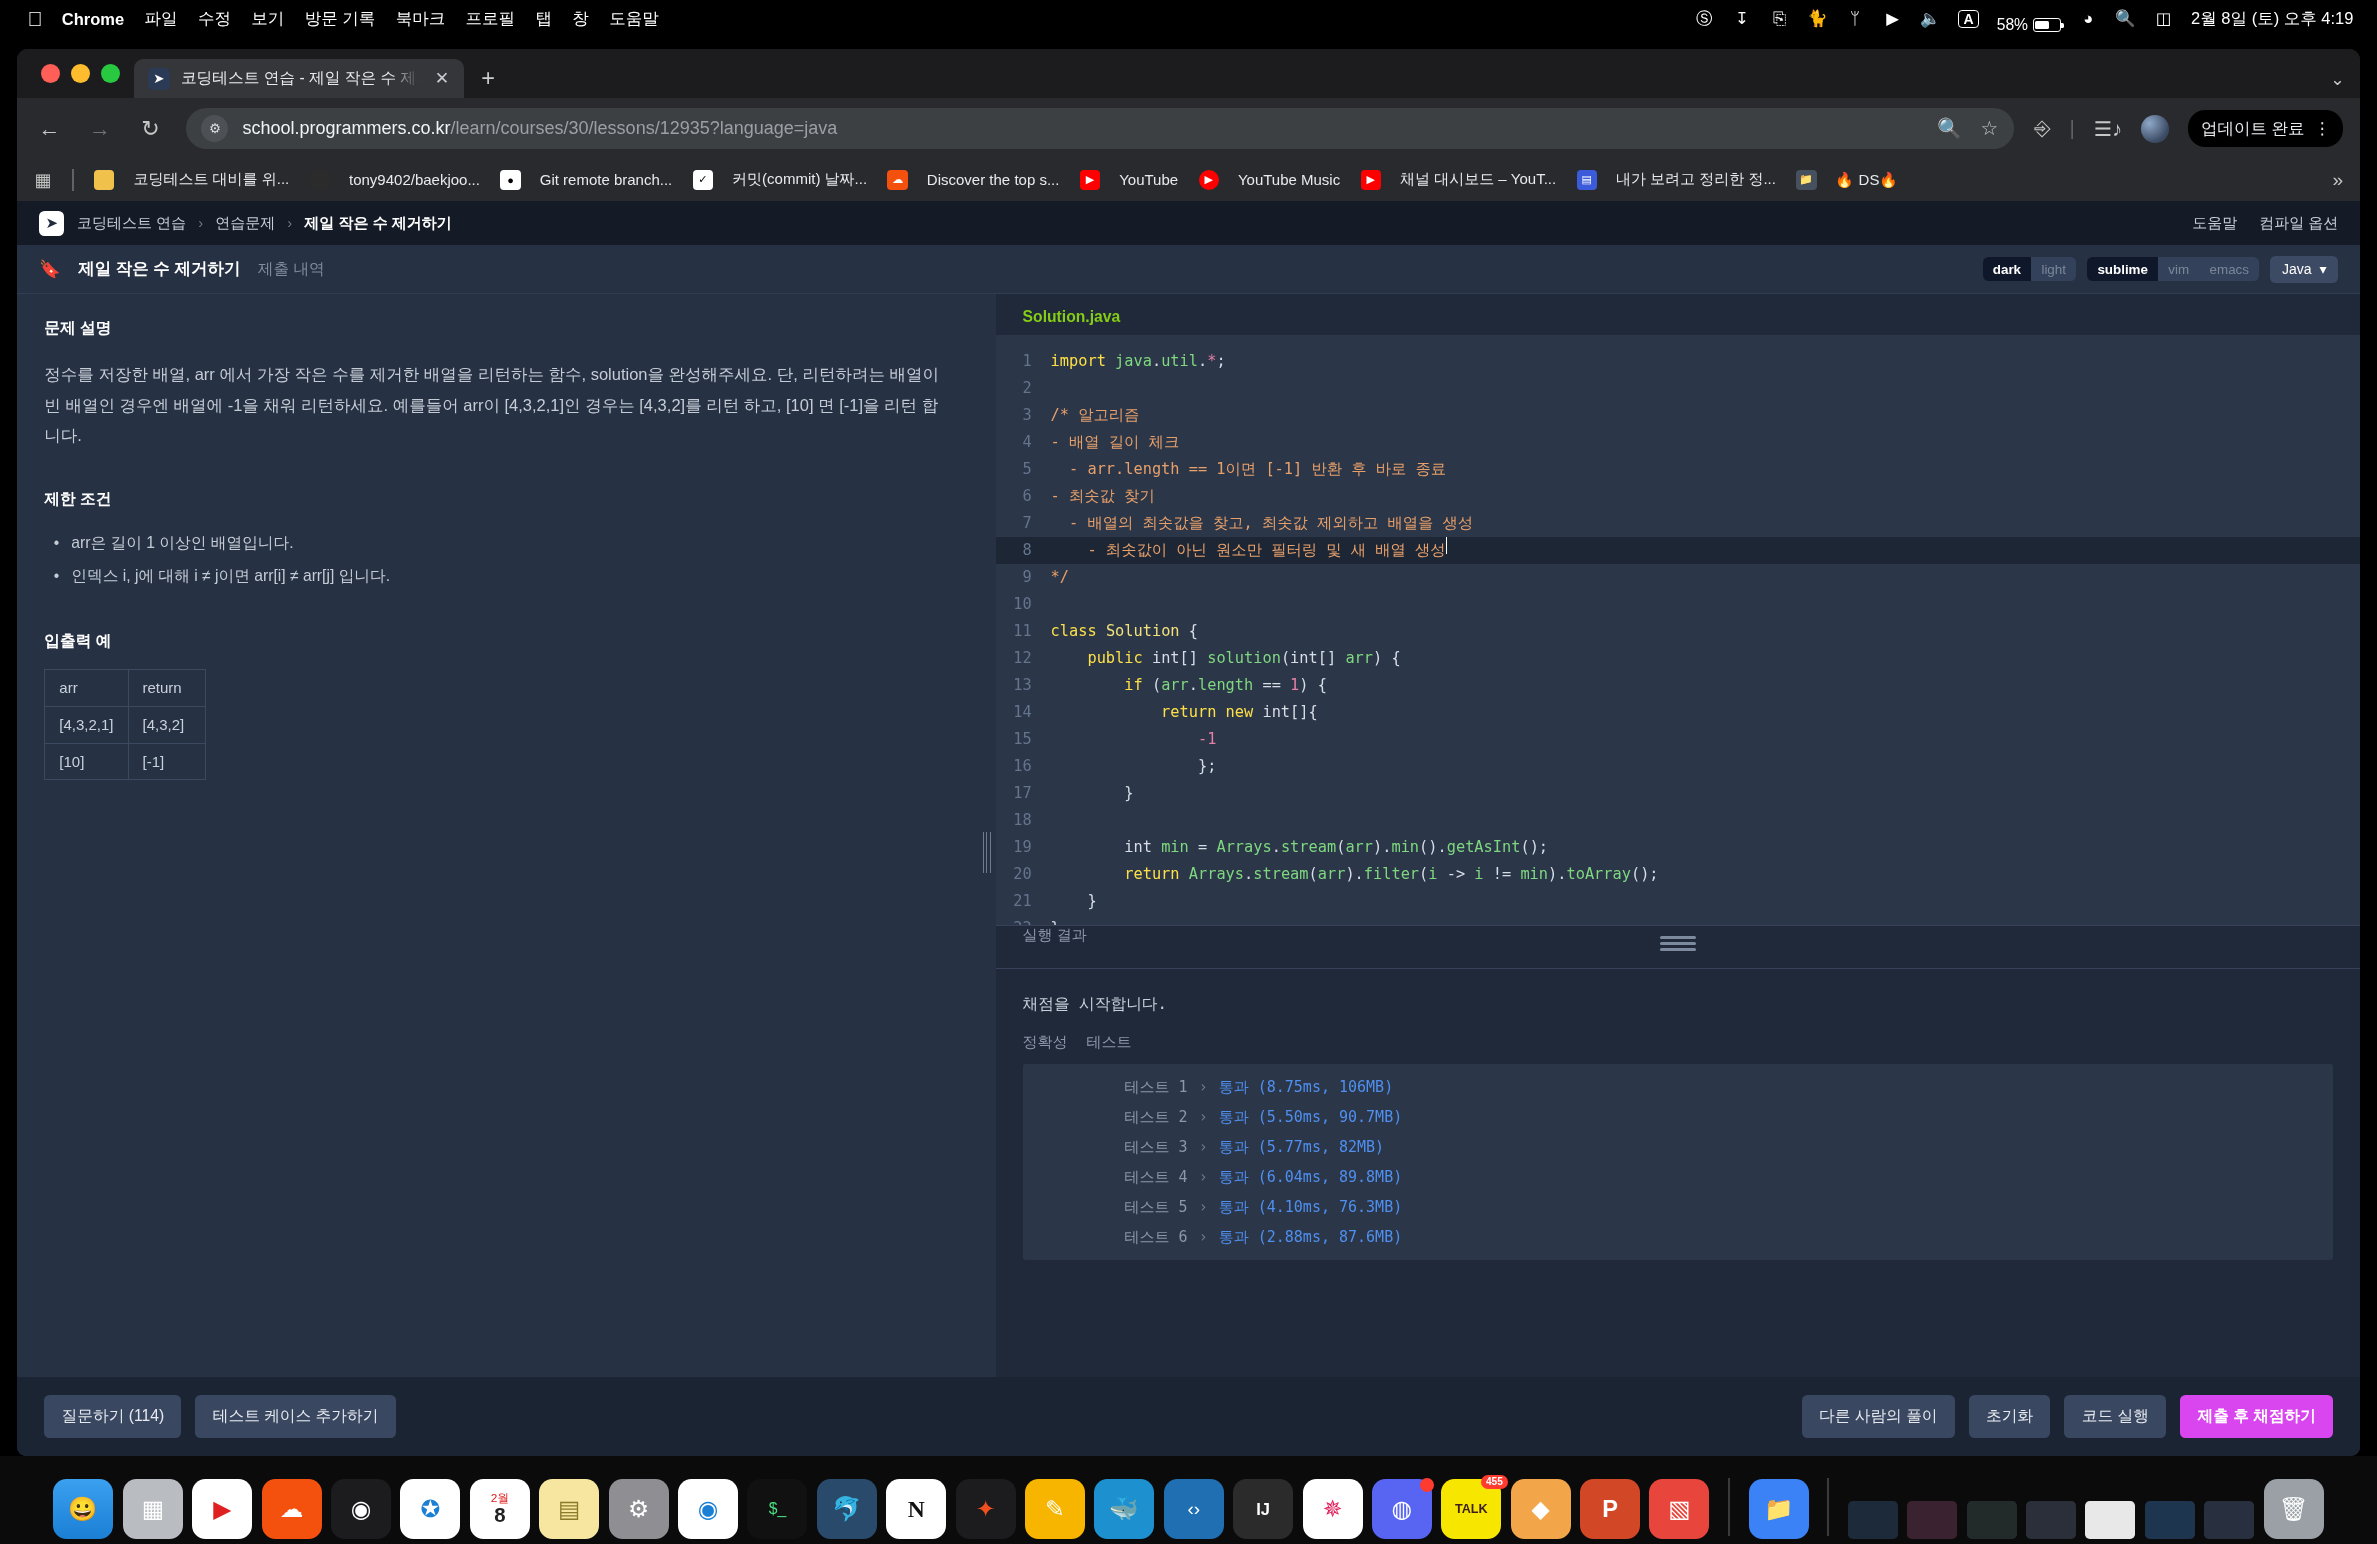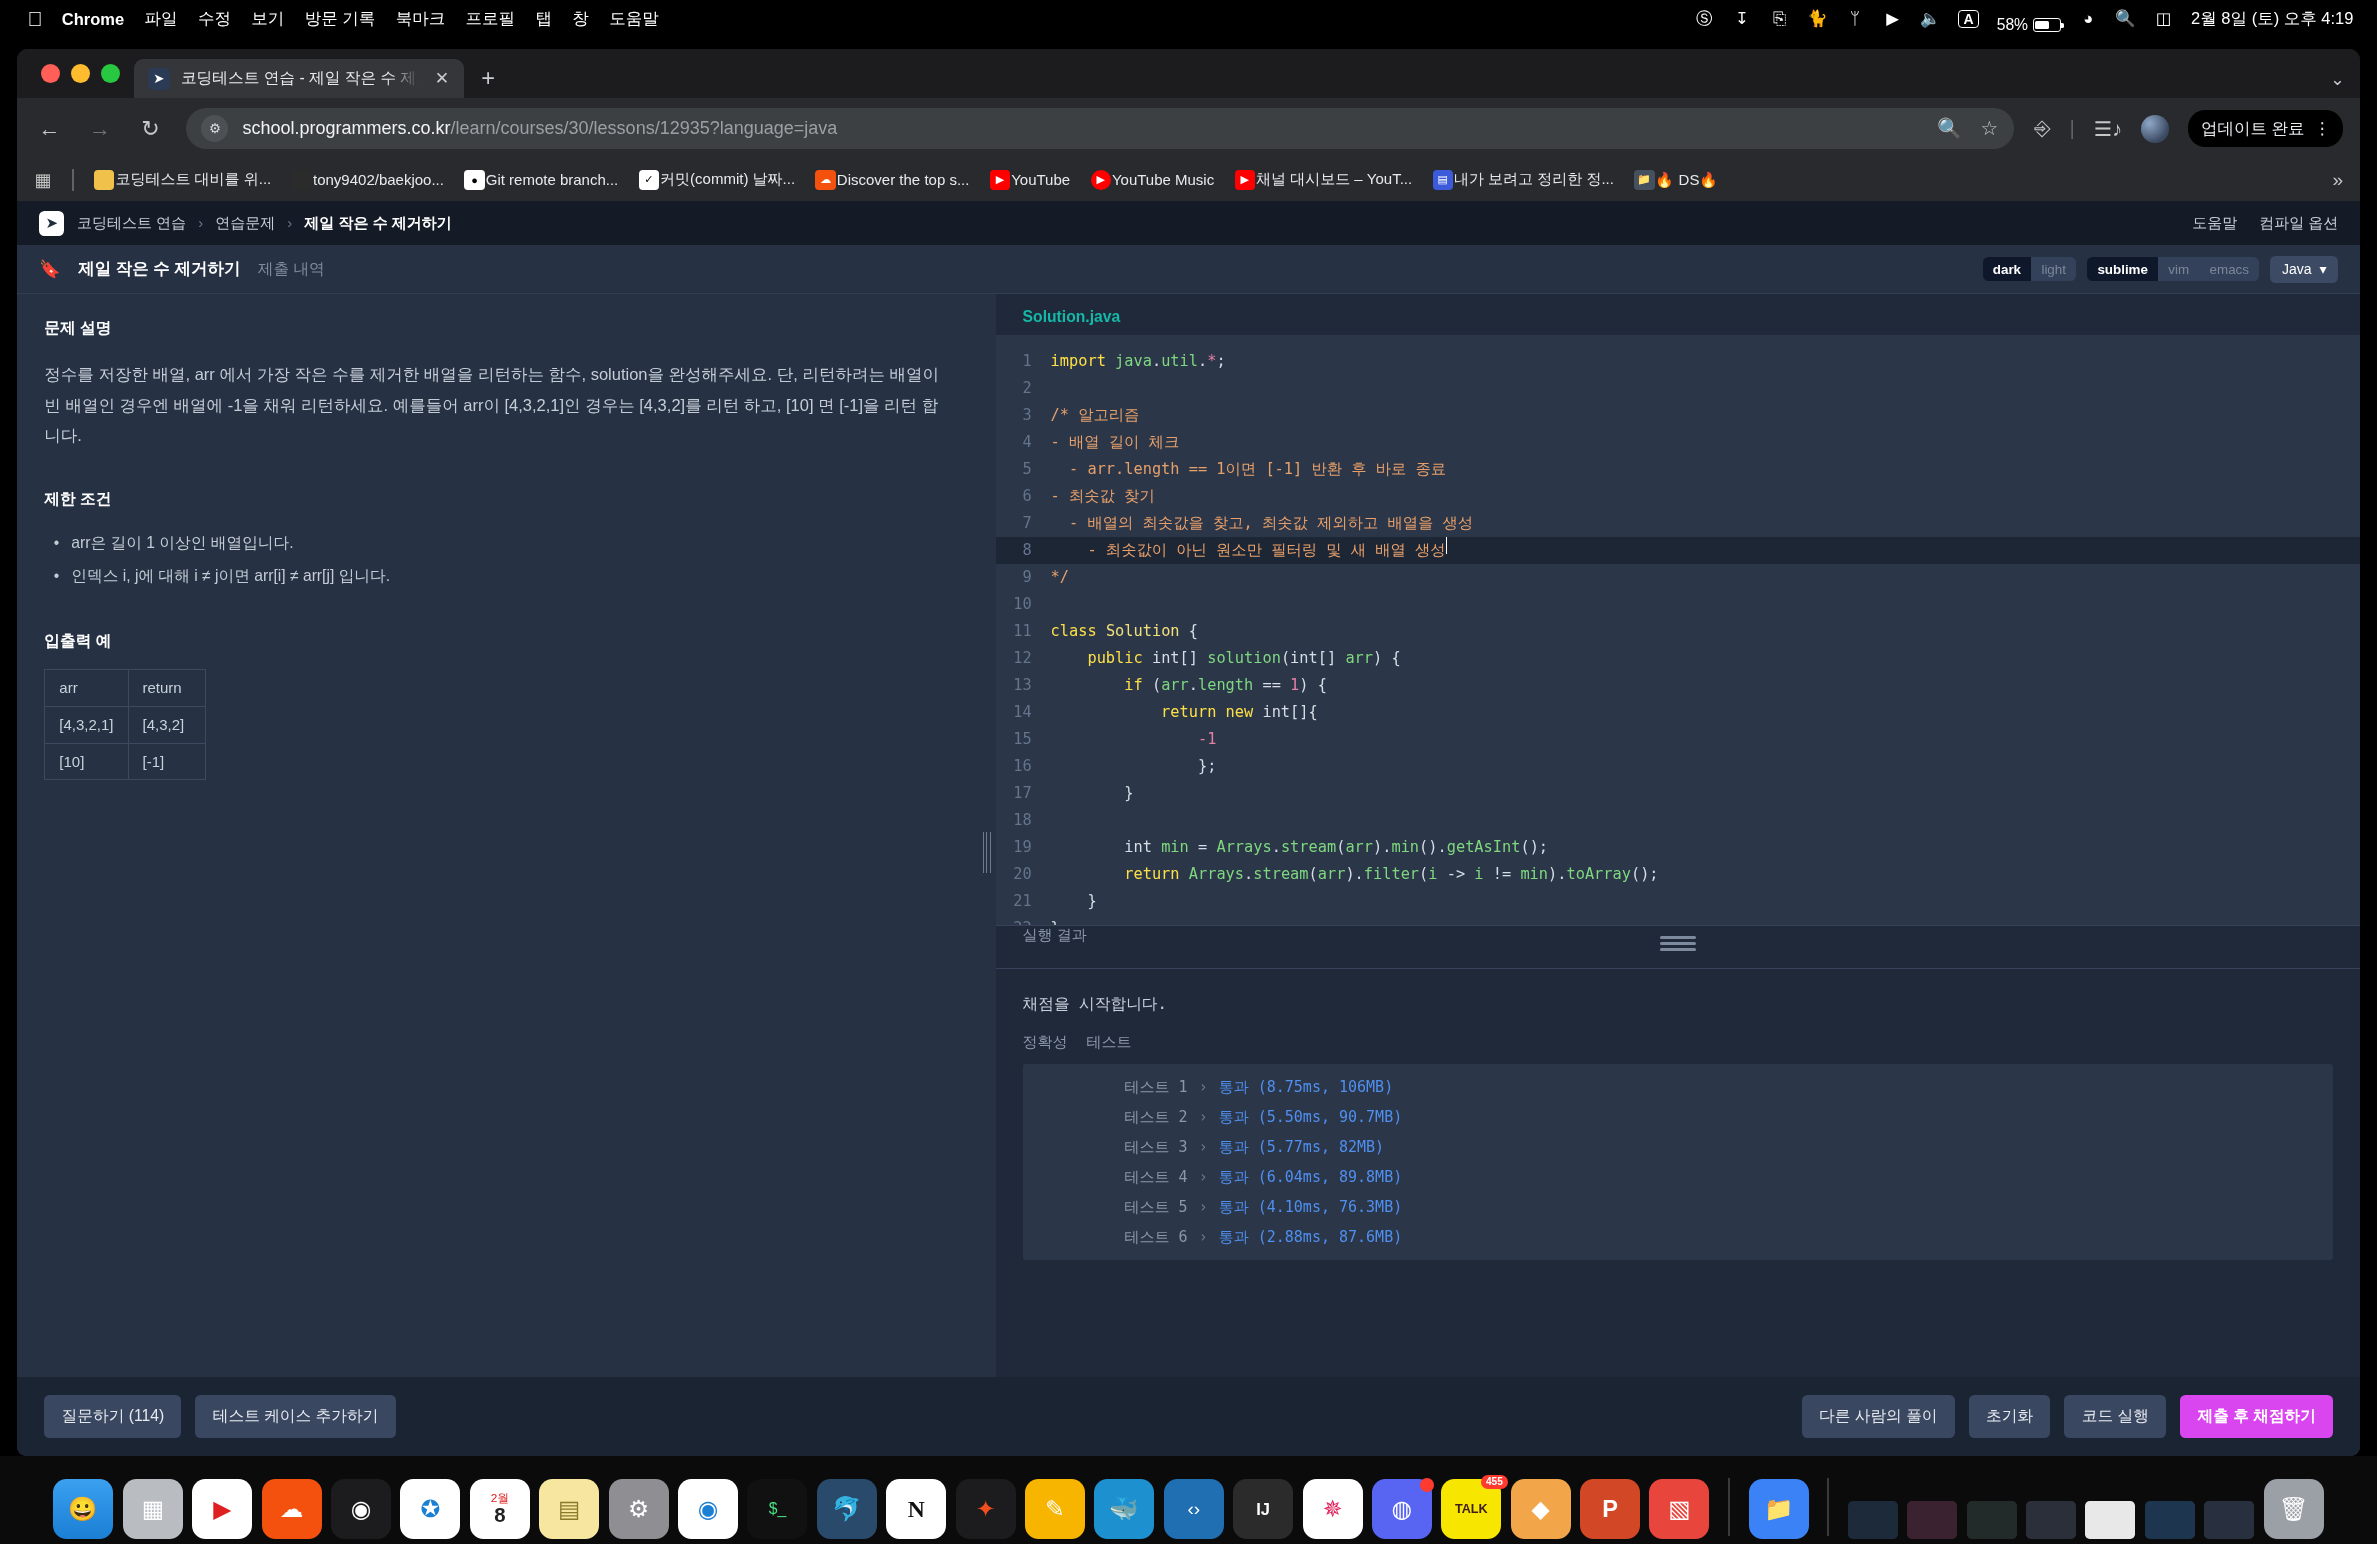--- a/index.html
+++ b/index.html
@@ -48,21 +48,21 @@
   .omni-url{ color:#f1f3f4; font-size:18px; white-space:nowrap; }
   .omni-url .gray{ color:#9aa0a6; }
   .omni-rt{ margin-left:auto; display:flex; gap:19px; align-items:center; color:#c4c7c5; font-size:19.7px; }
   .tb-rt{ display:flex; align-items:center; gap:19px; color:#c4c7c5; font-size:20.4px; }
   .avatar{ width:28px;height:28px;border-radius:50%;
            background:radial-gradient(circle at 30% 30%, #8fa8c8, #3b4a63 70%); }
   .update-pill{ background:#000; color:#e8eaed; font-size:16.5px; border-radius:17.3px;
                 padding:7.9px 12.6px; display:flex; align-items:center; gap:9.4px; }
 
   .bmbar{ height:42px; background:#292a2d; display:flex; align-items:center; padding:0 17.3px; gap:20.4px; overflow:hidden; }
-  .bm{ display:flex; align-items:center; gap:1px; color:#e8eaed; font-size:15px; white-space:nowrap; }
+  .bm{ display:flex; align-items:center; gap:19px; color:#e8eaed; font-size:15px; white-space:nowrap; }
   .bm i{ width:20.4px;height:20.4px;border-radius:3.9px;display:flex;align-items:center;justify-content:center;font-size:11px;font-style:normal;color:#fff;flex:none;}
   .bm-sep{ width:1.6px; height:22px; background:#5f6368; }
   .bm-grid{ color:#c4c7c5; font-size:18px; }
   .bm-more{ margin-left:auto; color:#c4c7c5; font-size:19px; }
 
   
   .page{ height:1255px; background:#263143; position:relative; }
   .pg-head{ height:44px; background:#141b26; display:flex; align-items:center; padding:0 22px; gap:12.6px; }
   .pg-logo{ width:25px;height:25px;background:#fff;border-radius:5.5px;display:flex;align-items:center;justify-content:center;
             color:#1f2c3d;font-size:15px; }
@@ -93,21 +93,21 @@
   table.io{ border-collapse:collapse; margin-top:6.3px; }
   table.io th, table.io td{ border:0.8px solid #3b4a61; padding:9.4px 14px; color:#c9d1dc; font-size:15px;
                             text-align:left; min-width:77px; }
   table.io th{ font-weight:normal; }
 
   .gutter{ width:17.3px; background:#263143; display:flex; align-items:center; justify-content:center; }
   .gutter .grip{ width:7.9px; height:41px; background:transparent; display:flex; gap:2.4px; }
   .gutter .grip b{ width:1.6px; background:#6e7b8e; display:block; height:41px; }
 
   .right{ flex:1; background:#20293a; display:flex; flex-direction:column; }
-  .fname{ padding:14px 27px 9.4px 27px; color:#14b8a6; font-size:15.7px; font-weight:bold; }
+  .fname{ padding:14px 27px 9.4px 27px; color:#84cc16; font-size:15.7px; font-weight:bold; }
   .editor{ background:#2b3648; flex:none; height:590px; padding:12.6px 0 0 0; overflow:hidden; position:relative; }
   .codeline{ display:flex; font-family:"DejaVu Sans Mono", monospace; font-size:15.3px; line-height:27px; }
   .codeline.hl{ background:#1d2635; }
   .ln{ width:55px; text-align:right; padding-right:19px; color:#64748d; flex:none; user-select:none; }
   .cd{ white-space:pre; color:#d7dde6; }
   .kw{ color:#fde047; } .cmt{ color:#e8a06a; }
   .fn{ color:#7fd87f; } .cls{ color:#f2e07a; } .num{ color:#e57fa5; } .pl{ color:#d7dde6; }
   .caret{ display:inline-block; width:1.6px; height:17.3px; background:#fff; vertical-align:-3.1px; }
 
   .runbar{ height:44px; border-top:0.8px solid #37425a; border-bottom:0.8px solid #37425a;

